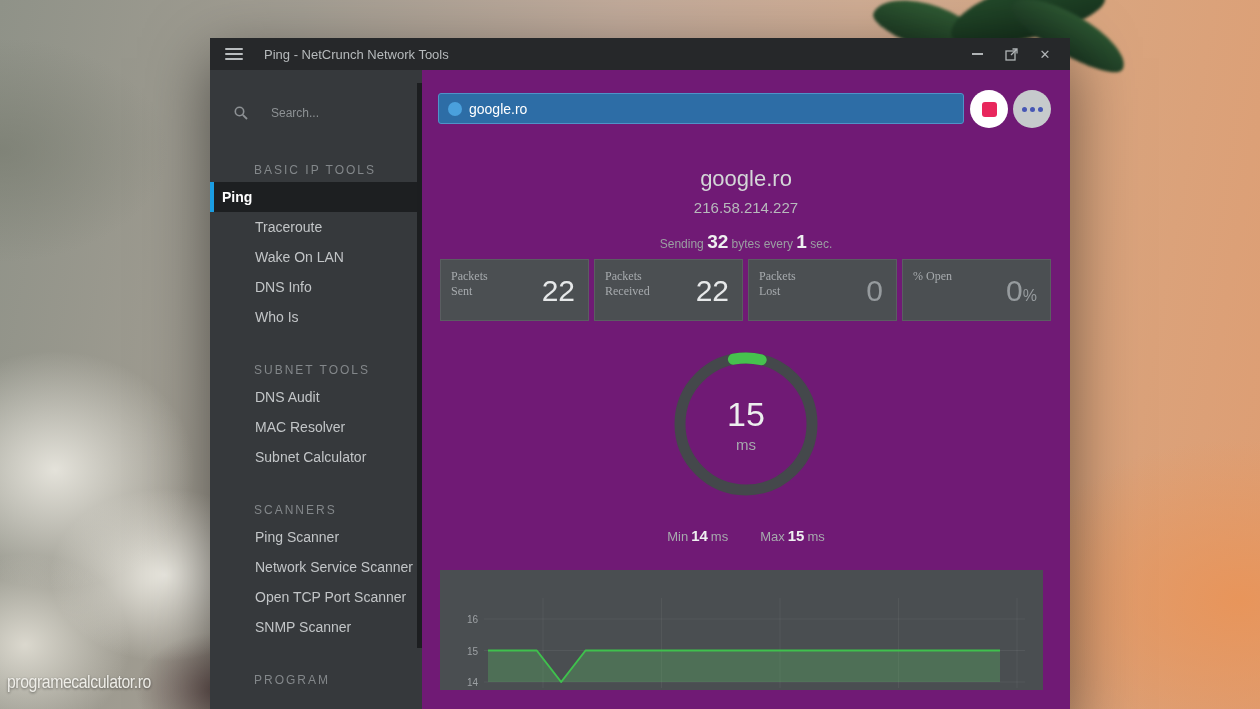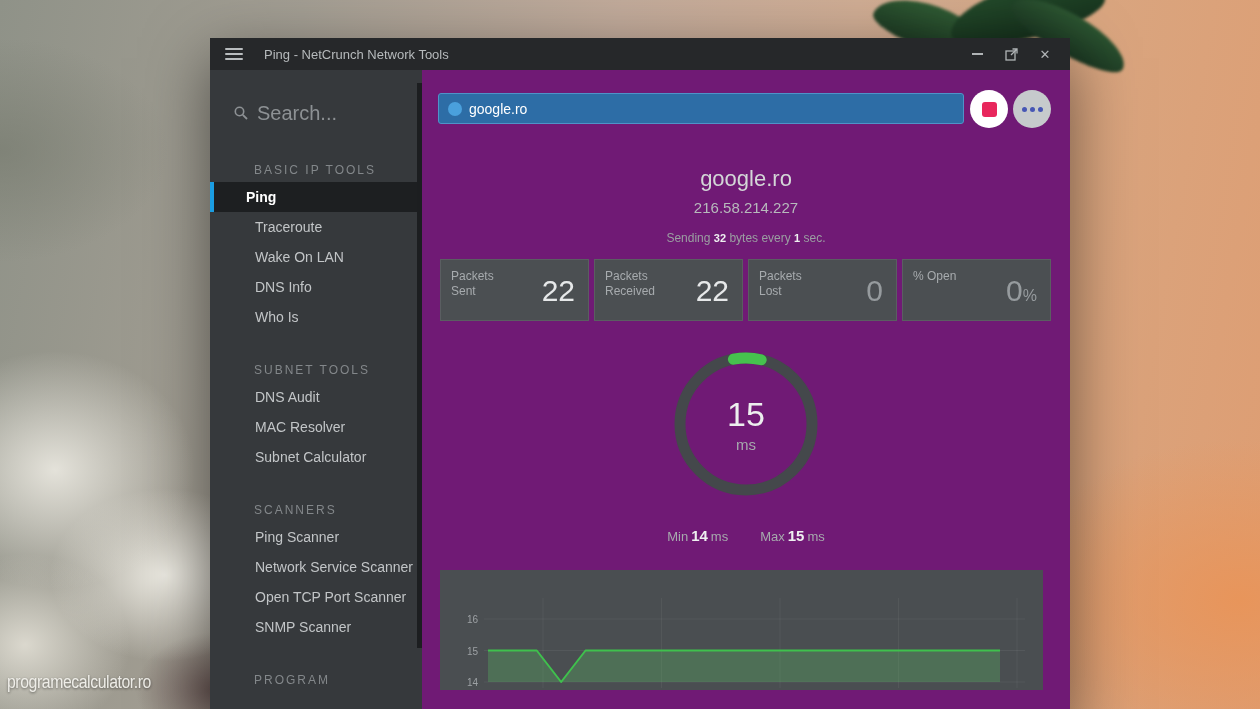--- a/index.html
+++ b/index.html
@@ -42,29 +42,29 @@
   .win-controls { margin-left:auto; display:flex; align-items:center; gap:8px; padding-right:12px; }
   .win-btn { width:26px; height:22px; display:flex; align-items:center; justify-content:center;
              color:#b0b4b6; font-size:13px; cursor:pointer; }
   .min-glyph { display:block; width:11px; height:1.5px; background:#b0b4b6; }
 
   
   .sidebar { position:absolute; left:0; top:32px; width:212px; bottom:0; background:#36393c; }
   .sb-scrollbar { position:absolute; right:0; top:13px; width:5px; height:565px; background:#1c1e20; }
   .search-row { display:flex; align-items:center; height:38px; margin:24px 0 2px 24px; }
   .search-row svg { flex:0 0 auto; }
-  .search-input { background:transparent; border:none; outline:none; color:#8d9194; font-size:20px;
-                  margin-left:9px; width:140px; font-family:"Liberation Sans", sans-serif; }
+  .search-input { background:transparent; border:none; outline:none; color:#8d9194; font-size:12px;
+                  margin-left:23px; width:140px; font-family:"Liberation Sans", sans-serif; }
   .search-input::placeholder { color:#8d9194; opacity:1; }
   .sb-section { margin-top:26px; }
   .sb-header { padding-left:44px; font-size:12px; letter-spacing:2px; color:#83878a; height:24px;
                display:flex; align-items:center; }
   .sb-item { height:30px; display:flex; align-items:center; padding-left:45px; font-size:14px;
              color:#c2c5c7; cursor:pointer; }
-  .sb-item.selected { background:#1d1f21; border-left:4px solid #1b9de2; padding-left:32px;
+  .sb-item.selected { background:#1d1f21; border-left:4px solid #1b9de2; padding-left:8px;
                       color:#ffffff; font-weight:bold; }
 
   
   .main { position:absolute; left:212px; top:32px; right:0; bottom:0; background:#701a75;padding-left:20px; }
 
   .address-row { position:absolute; left:16px; top:20px; right:0; height:38px; }
   .address-box { position:absolute; left:0; top:3px; width:526px; height:31px; background:#2d6da6;
                  border:1px solid #4f93c8; border-radius:3px; }
   .address-dot { position:absolute; left:9px; top:8px; width:14px; height:14px; border-radius:50%;
                  background:#4aa0dc; }
@@ -76,25 +76,25 @@
   .stop-btn { left:532px; background:#ffffff; }
   .stop-square { width:15px; height:15px; border-radius:3px; background:#e8275c; }
   .more-btn { left:575px; background:#c6cacc; }
   .more-dots { display:flex; gap:3px; }
   .more-dots i { width:5px; height:5px; border-radius:50%; background:#4656b4; }
 
   .host-block { position:absolute; left:0; top:96px; width:648px; text-align:center; }
   .host-name { font-size:22px; color:#d3d6d7; }
   .host-ip { font-size:15px; color:#b7babc; margin-top:7px; }
   .host-sending { font-size:12px; color:#9b9fa2; margin-top:15px; }
-  .host-sending b { color:#eef0f0; font-size:11px; }
+  .host-sending b { color:#eef0f0; font-size:19px; }
 
   .cards { position:absolute; left:18px; top:189px; display:flex; gap:5px; }
   .card { width:149px; height:62px; background:#4b4f52; border:1px solid #5a5e61; position:relative; }
-  .card-label { position:absolute; left:10px; top:9px; font-size:12px; color:#a7abae; line-height:15px; }
+  .card-label { position:absolute; left:10px; top:9px; font-size:12px; color:#a7abae; line-height:15px;font-family:Liberation Serif, serif; }
   .card-value { position:absolute; right:13px; top:0; height:62px; display:flex; align-items:center;
                 font-size:30px; color:#e6e8e9;text-align:right; }
   .card-value.dim { color:#969b9e; }
   .card-suffix { font-size:16px; margin-top:9px; }
 
   .gauge { position:absolute; left:252px; top:282px; width:144px; height:144px; }
   .gauge-center { position:absolute; left:0; top:0; width:144px; height:144px; display:flex;
                   flex-direction:column; align-items:center; justify-content:center; }
   .gauge-value { font-size:34px; color:#eceeee; }
   .gauge-unit { font-size:15px; color:#a6aaad; margin-top:2px; }

